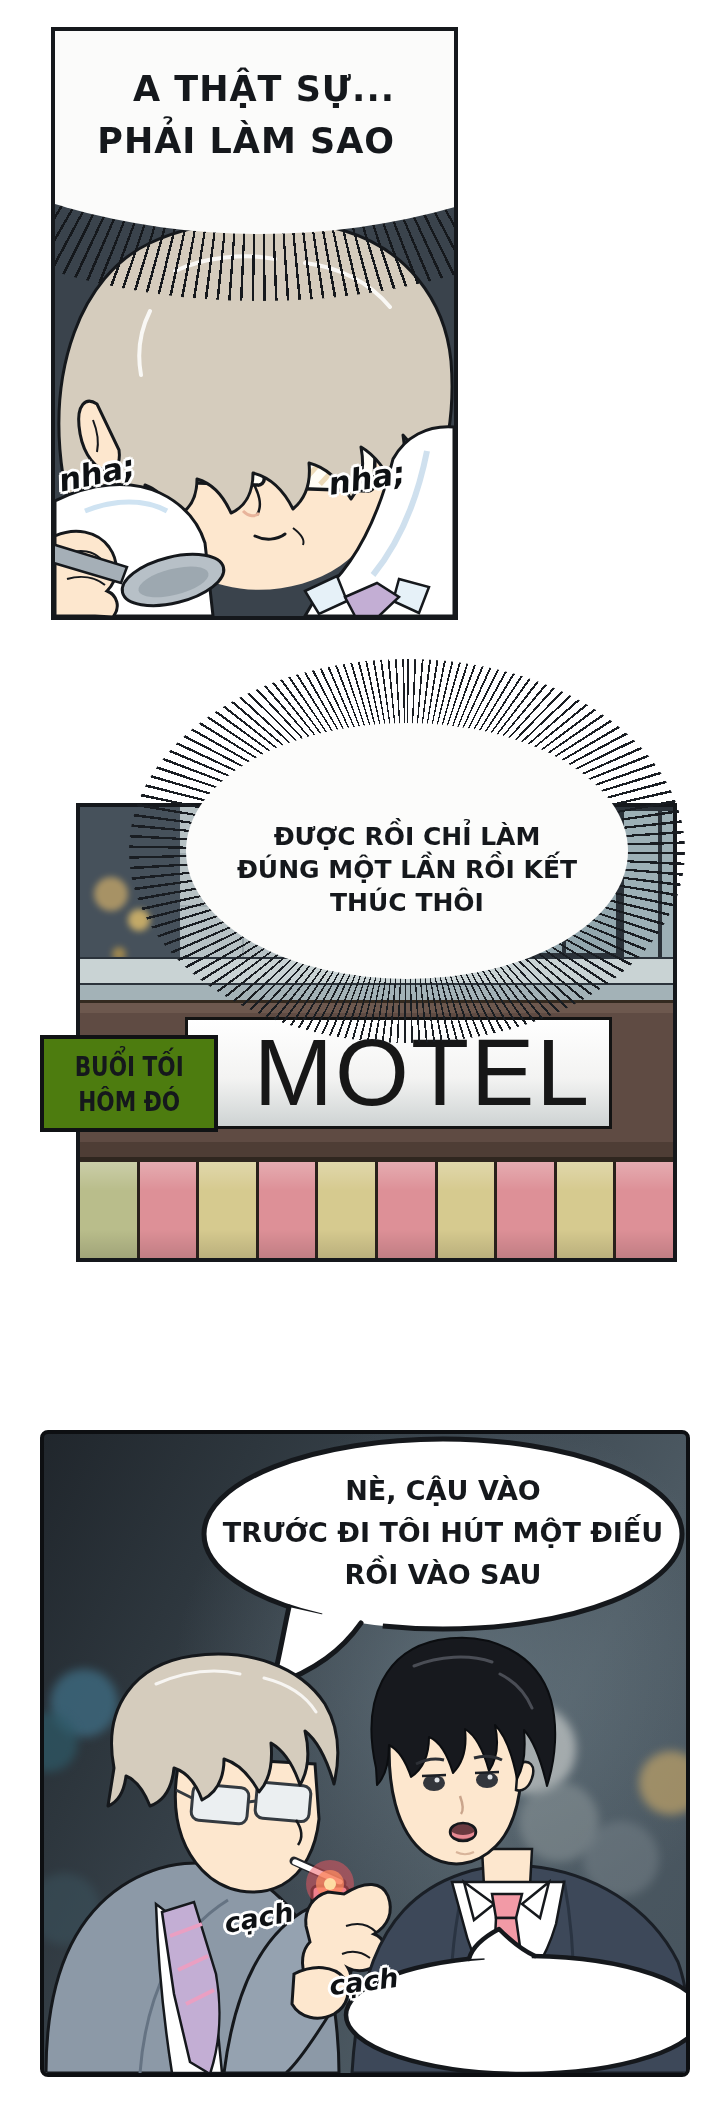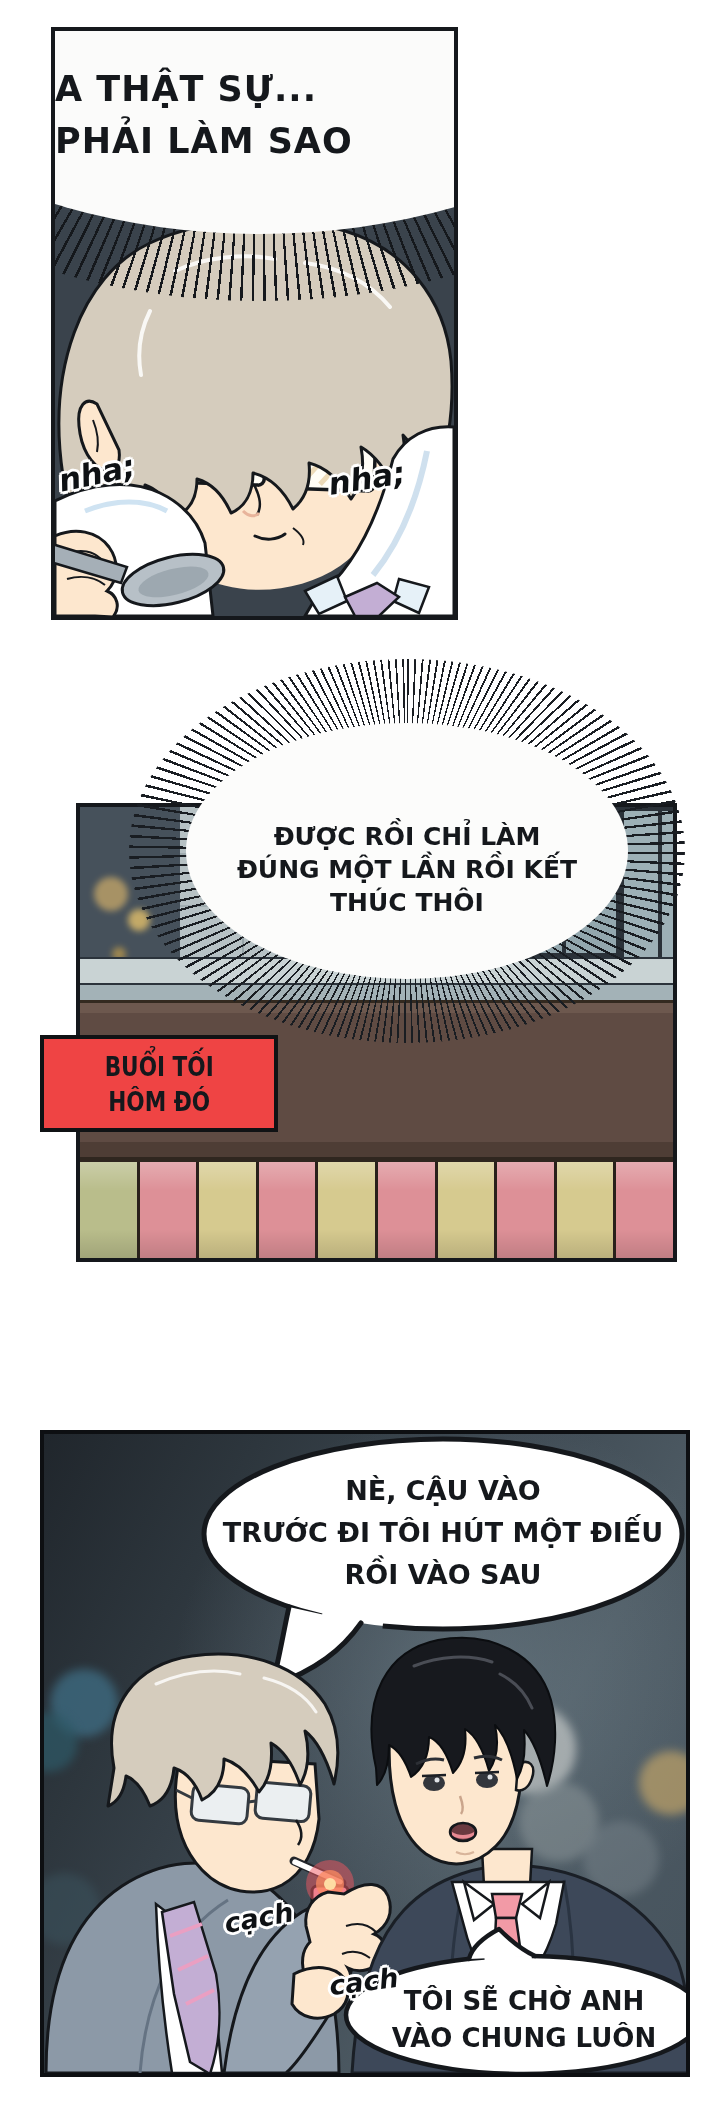--- a/index.html
+++ b/index.html
@@ -5,21 +5,21 @@
   html,body{margin:0;padding:0;background:#ffffff;}
   .page{position:relative;width:720px;height:2114px;background:var(--paper,#ffffff);overflow:hidden;
         font-family:"DejaVu Sans",sans-serif;color:var(--ink,#15181c);}
   .panel{position:absolute;box-sizing:border-box;border:4px solid var(--ink,#15181c);overflow:hidden;}
   
   .panel1{left:51px;top:27px;width:407px;height:593px;background:var(--panel1-bg,#3a434c);}
   .panel1 svg{position:absolute;left:0;top:0;z-index:1;}
   .p1-fringe{position:absolute;left:-355px;top:-570px;width:1120px;height:840px;border-radius:50%;z-index:2;
     background:repeating-conic-gradient(var(--ink,#15181c) 0deg 0.35deg, transparent 0.35deg 1.6deg);}
   .p1-core{position:absolute;left:-303px;top:-503px;width:1016px;height:706px;border-radius:50%;background:#fbfbfa;z-index:3;}
-  .p1-text{position:absolute;left:0;top:32px;width:340px;z-index:4;text-align:left;
+  .p1-text{position:absolute;left:0;top:32px;width:340px;z-index:4;text-align:right;
     font-size:35px;line-height:52px;font-weight:700;white-space:pre-line;letter-spacing:1px;}
   .sfx{position:absolute;font-weight:800;font-style:italic;color:#0e1114;white-space:nowrap;
     text-shadow:-3px 0 0 #fff,3px 0 0 #fff,0 -3px 0 #fff,0 3px 0 #fff,-2px -2px 0 #fff,2px 2px 0 #fff,-2px 2px 0 #fff,2px -2px 0 #fff;}
   .nha1{left:3px;top:424px;font-size:31px;transform:rotate(-12deg);z-index:5;}
   .nha2{left:273px;top:429px;font-size:31px;transform:rotate(-9deg);z-index:5;}
   
   .panel2{left:76px;top:803px;width:601px;height:459px;background:#a3b2b7;}
   .building{position:absolute;left:0;right:0;top:0;height:193px;
     background:linear-gradient(180deg,var(--wall-light,#b6c1c4) 0 150px,#a3b2b7 150px);}
   .win-lines{position:absolute;left:100px;top:0;width:330px;height:150px;opacity:.8;
@@ -51,33 +51,33 @@
   .stripe:last-child{border-right:none;}
   .s-g{background-color:var(--awning-green,#b9bd8b);}
   .s-p{background-color:var(--awning-pink,#dd9097);}
   .s-y{background-color:var(--awning-yellow,#d6ca8f);}
   
   .burst-fringe{position:absolute;left:129px;top:659px;width:556px;height:384px;border-radius:50%;z-index:7;
     background:repeating-conic-gradient(#191d22 0deg 0.55deg, transparent 0.55deg 2.2deg);}
   .burst-core{position:absolute;left:186px;top:723px;width:442px;height:256px;border-radius:50%;background:#fcfcfb;z-index:7;}
   .burst-text{position:absolute;left:207px;top:820px;width:400px;z-index:8;text-align:center;
     font-size:25px;line-height:33px;font-weight:700;white-space:pre-line;}
-  .caption-box{position:absolute;left:40px;top:1035px;width:238px;height:97px;box-sizing:border-box;
-    background:#ef4444;border:4px solid #101214;z-index:9;display:flex;align-items:center;justify-content:center;}
+  .caption-box{position:absolute;left:40px;top:1035px;width:178px;height:97px;box-sizing:border-box;
+    background:#4d7c0f;border:4px solid #101214;z-index:9;display:flex;align-items:center;justify-content:center;}
   .caption-text{font-size:27px;line-height:35px;font-weight:700;text-align:center;white-space:pre-line;
     transform:scaleX(.8);letter-spacing:0;}
   
   .haa-bubble{position:absolute;left:312px;top:1322px;width:166px;height:81px;box-sizing:border-box;
     border:3.5px solid var(--ink,#15181c);border-radius:50%;background:#fff;z-index:4;
     display:flex;align-items:center;justify-content:center;}
   .haa-text{font-size:19px;font-weight:700;letter-spacing:3px;}
   
   .panel3{left:40px;top:1430px;width:650px;height:647px;border-color:#0d0f12;
     background:radial-gradient(ellipse 420px 380px at 66% 38%, rgba(120,138,148,.5), rgba(120,138,148,0) 70%),
-      linear-gradient(118deg,var(--night-1,#20262c) 0%,#2d363d 22%,#3c4750 45%,var(--night-2,#4c5962) 68%,#47545e 100%);}
+      linear-gradient(118deg,var(--night-1,#20262c) 0%,#2d363d 22%,#3c4750 45%,var(--night-2,#4c5962) 68%,#47545e 100%);border-radius:8px;}
   .bokeh3{position:absolute;border-radius:50%;filter:blur(5px);z-index:1;}
   .b3-1{left:6px;top:235px;width:68px;height:68px;background:var(--bokeh-blue,#3f6e85);opacity:.75;}
   .b3-2{left:-26px;top:278px;width:60px;height:60px;background:#2e5a68;opacity:.7;}
   .b3-3{left:202px;top:232px;width:36px;height:36px;background:#46707f;opacity:.5;}
   .b3-4{left:442px;top:270px;width:90px;height:90px;background:#d7d9d6;opacity:.6;}
   .b3-5{left:595px;top:317px;width:64px;height:64px;background:var(--bokeh-yellow,#c0a368);opacity:.7;}
   .b3-6{left:475px;top:348px;width:80px;height:80px;background:#97a0a2;opacity:.45;}
   .b3-7{left:539px;top:387px;width:76px;height:76px;background:#78838a;opacity:.5;}
   .b3-8{left:-16px;top:439px;width:72px;height:72px;background:#3c5560;opacity:.5;}
   .panel3 svg{position:absolute;left:0;top:0;z-index:2;}
@@ -152,20 +152,23 @@
       <div class="dark-col">
         <span class="bokeh2 bk-a"></span>
         <span class="bokeh2 bk-b"></span>
         <span class="bokeh2 bk-c"></span>
       </div>
       <div class="win-frame wf-1"></div>
       <div class="win-frame wf-2"></div>
       <div class="ledge"></div>
     </div>
     <div class="facade"></div>
+    <div class="motel-sign">
+      <span class="motel-text">MOTEL</span>
+    </div>
     <div class="awning">
       <div class="stripe s-g"></div>
       <div class="stripe s-p"></div>
       <div class="stripe s-y"></div>
       <div class="stripe s-p"></div>
       <div class="stripe s-y"></div>
       <div class="stripe s-p"></div>
       <div class="stripe s-y"></div>
       <div class="stripe s-p"></div>
       <div class="stripe s-y"></div>
@@ -251,17 +254,15 @@
       </g>
 
       <ellipse cx="480" cy="581" rx="178" ry="59" pathLength="100" fill="#ffffff" class="s-ink" stroke-width="4.5" stroke-dasharray="70 6 24"></ellipse>
       <path d="M 425 525 C 428 513 440 503 455 495 C 468 508 478 516 491 522" fill="#ffffff" class="s-ink" stroke-width="4.5" stroke-linecap="round" stroke-linejoin="round"></path>
     </svg>
     <div class="p3-bubble-text">NÈ, CẬU VÀO
 TRƯỚC ĐI TÔI HÚT MỘT ĐIẾU
 RỒI VÀO SAU</div>
     <span class="sfx cach1">cạch</span>
     <span class="sfx cach2">cạch</span>
-    <div class="p3-reply-text">TÔI SẼ CHỜ ANH
-VÀO CHUNG LUÔN</div>
   </section>
 
 </div>
 
 </body></html>

